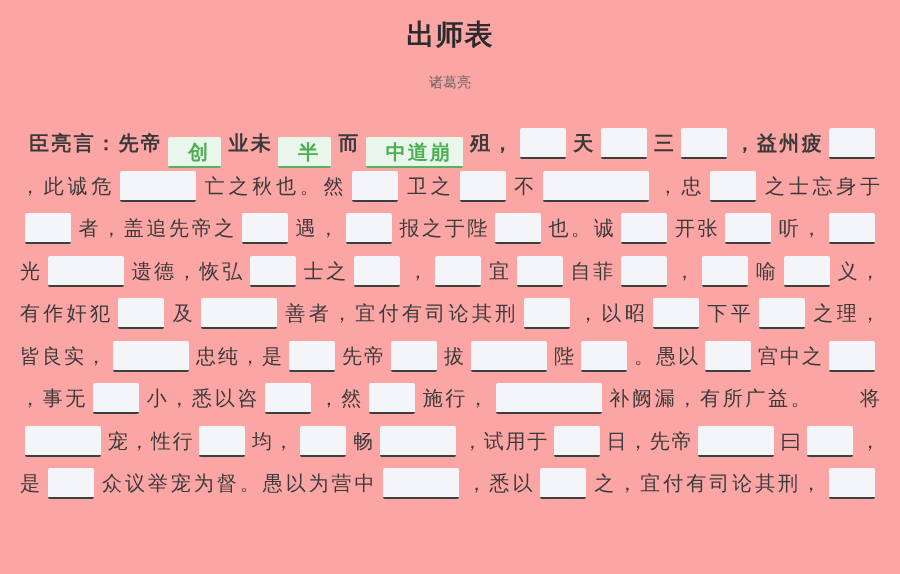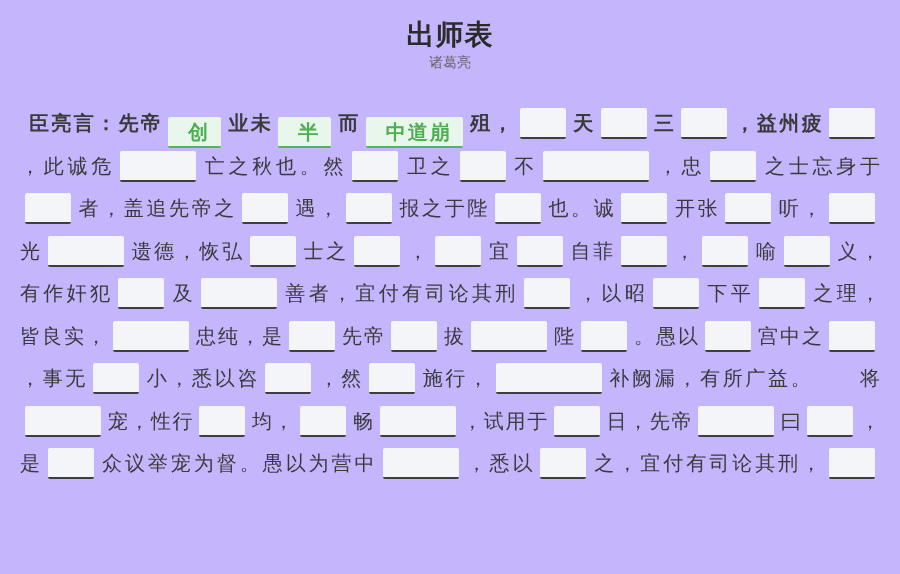--- a/index.html
+++ b/index.html
@@ -1,25 +1,25 @@
 <!DOCTYPE html>
 <html><head>
 <meta charset="utf-8">
 <style>
   html,body { margin:0; padding:0; background:#ffffff; }
   .page {
-    width:900px; height:574px; overflow:hidden; background:#c4b5fd;
+    width:900px; height:574px; overflow:hidden; background:#fca5a5;
     font-family:"Liberation Sans", sans-serif; box-sizing:border-box;
   }
   .page-title {
     text-align:center; font-size:28px; font-weight:700; color:#2b2b2b;
     margin:16px 0 0 0; letter-spacing:1px;
   }
   .page-author {
-    text-align:center; font-size:14px; color:#666666; margin-top:0;
+    text-align:center; font-size:14px; color:#666666; margin-top:20px;
   }
   .body-text {
     margin-top:30px; padding:0 20px; color:#3a3a3a; font-size:20px;
   }
   .line {
     height:42.5px; line-height:42.5px; white-space:nowrap;
     text-align:justify; text-align-last:justify;
   }
   .line:first-child { text-indent:9px;font-weight:bold; }
   .run { color:#3a3a3a; }

